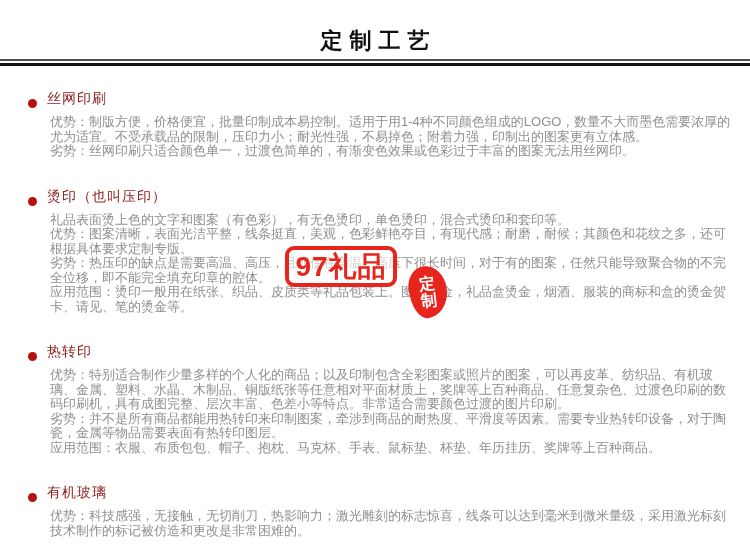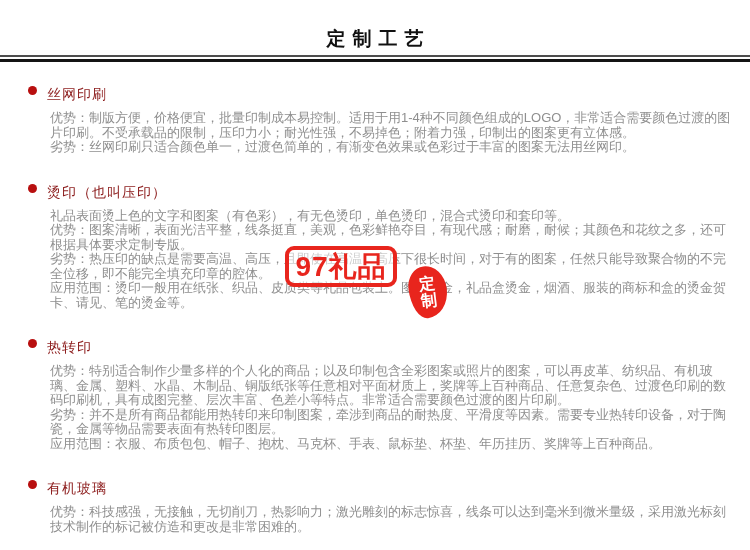--- a/index.html
+++ b/index.html
@@ -7,37 +7,37 @@
   body {
     width:750px; height:550px;
     font-family:"Liberation Sans", sans-serif;
     position:relative; overflow:hidden;
   }
   .page { position:relative; width:750px; height:550px; background:#fff; }
 
   
   .header { padding-top:26px; }
   .header-title {
-    text-align:center; font-size:19px; font-weight:bold; color:#111;
+    text-align:center; font-size:22px; font-weight:bold; color:#111;
     letter-spacing:7px; text-indent:7px;
   }
   .header-sub {
     text-align:right; padding-right:8px; margin-top:1px;
     font-size:10px; font-weight:bold; color:#1a1a1a; letter-spacing:0.5px;
   }
   .rule { margin-top:3px; }
   .rule .r1 { height:2px; background:#4d4d4d; }
   .rule .r2 { height:2px; background:#ffffff; }
   .rule .r3 { height:3px; background:#141414; }
 
   
   .content { padding:0 12px 0 28px; }
   .section { margin-top:29px; }
   .section.first { margin-top:24px; }
-  .sec-head { display:flex; align-items:flex-start; }
+  .sec-head { display:flex; align-items:flex-end; }
   .bullet {
     width:9px; height:9px; border-radius:50%;
     background:#b80f0f; flex:0 0 auto; margin-right:10px;
   }
   .sec-title { font-size:14px; color:#8b1a1a; letter-spacing:1px; }
   .sec-body { margin:7px 0 0 22px; color:#8f8f8f; font-size:13px; line-height:14.5px; }
   .sec-body p { margin:0; }
 
   
   .wm-box {
@@ -73,21 +73,21 @@
   </div>
 
   <div class="content">
 
     <div class="section first">
       <div class="sec-head">
         <span class="bullet"></span>
         <span class="sec-title">丝网印刷</span>
       </div>
       <div class="sec-body">
-        <p>优势：制版方便，价格便宜，批量印制成本易控制。适用于用1-4种不同颜色组成的LOGO，非常适合需要颜色过渡的图片印刷。不受承载品的限制，压印力小；耐光性强，不易掉色；附着力强，印制出的图案更有立体感。</p>
+        <p>优势：制版方便，价格便宜，批量印制成本易控制。适用于用1-4种不同颜色组成的LOGO，数量不大而墨色需要浓厚的尤为适宜。不受承载品的限制，压印力小；耐光性强，不易掉色；附着力强，印制出的图案更有立体感。</p>
         <p>劣势：丝网印刷只适合颜色单一，过渡色简单的，有渐变色效果或色彩过于丰富的图案无法用丝网印。</p>
       </div>
     </div>
 
     <div class="section">
       <div class="sec-head">
         <span class="bullet"></span>
         <span class="sec-title">烫印（也叫压印）</span>
       </div>
       <div class="sec-body">

